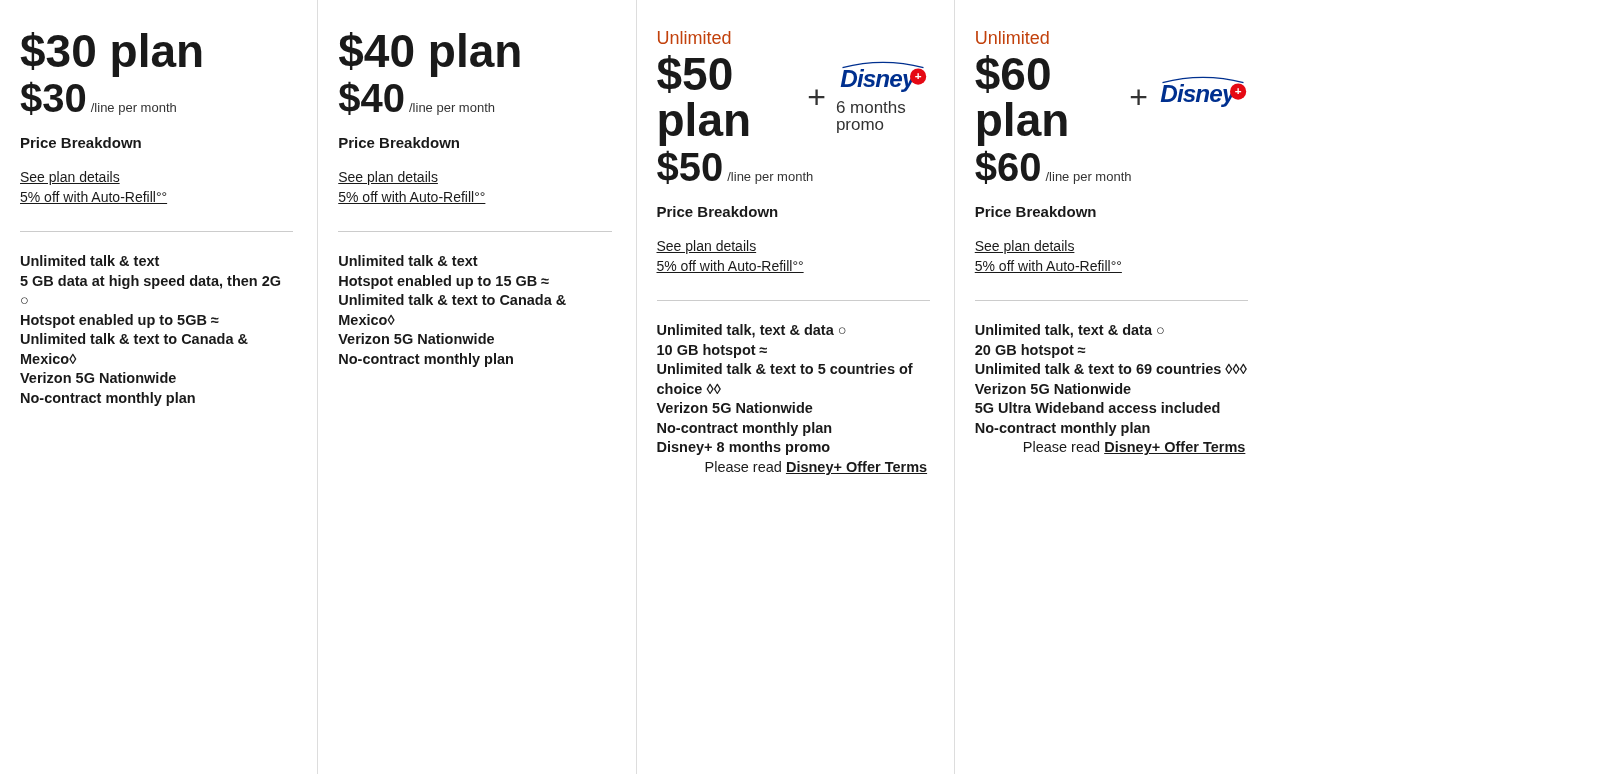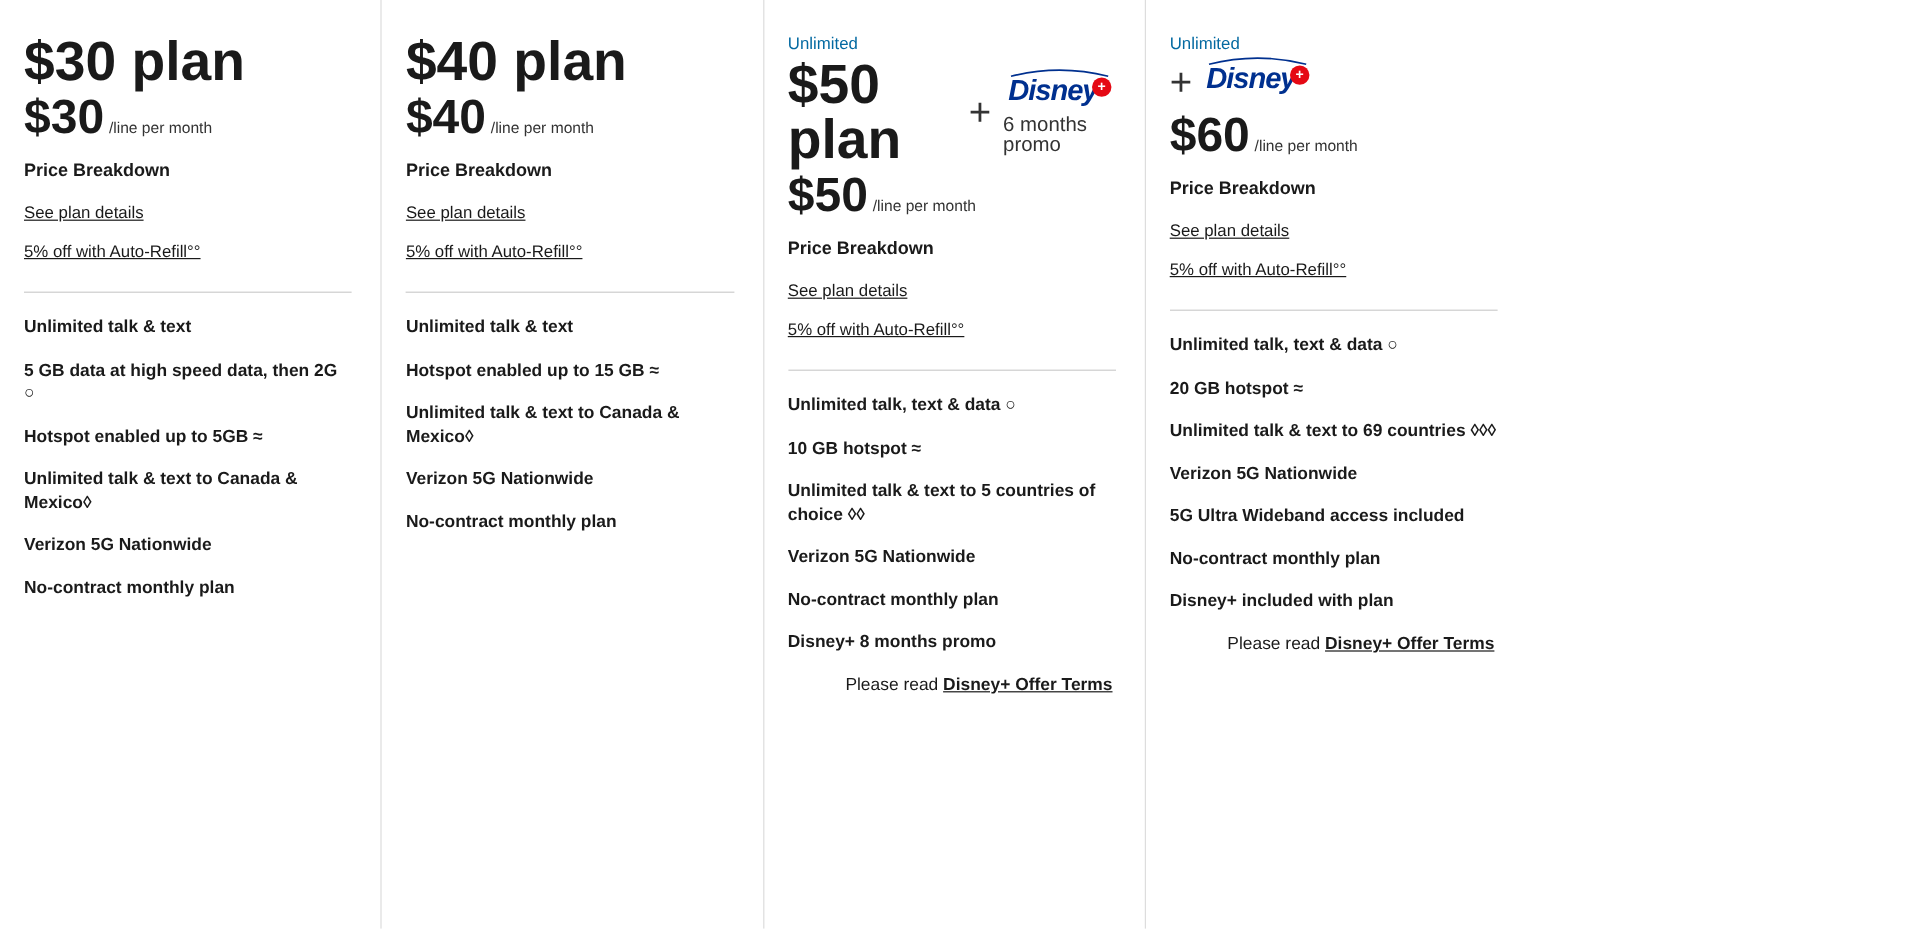--- a/index.html
+++ b/index.html
@@ -18,22 +18,22 @@
       flex: 1;
       padding: 28px 24px 28px 20px;
       border-right: 1px solid #ddd;
       display: flex;
       flex-direction: column;
     }
     .plan-col:last-child {
       border-right: none;
     }
     .plan-label-small {
-      font-size: 14px;
-      color: #0369a1;
+      font-size: 18px;
+      color: #c2410c;
       margin-bottom: 2px;
       text-align: right;
     }
     .plan-title {
       font-size: 46px;
       font-weight: 900;
       line-height: 1;
       margin-bottom: 4px;
       display: flex;
       align-items: center;
@@ -58,38 +58,37 @@
       font-size: 15px;
       font-weight: 700;
       color: #1a1a1a;
       cursor: pointer;
       margin-bottom: 18px;
       display: inline-block;
     }
     .plan-links {
       display: flex;
       flex-direction: column;
-      gap: 16px;
+      gap: 4px;
       margin-bottom: 16px;
     }
     .plan-link {
       font-size: 14px;
       text-decoration: underline;
       color: #1a1a1a;
       cursor: pointer;
     }
     .divider {
       border: none;
       border-top: 1px solid #ccc;
       margin: 10px 0 20px 0;
     }
     .features-list {
       display: flex;
       flex-direction: column;
-      gap: 16px;
     }
     .feature-item {
       font-size: 14.5px;
       font-weight: 700;
       color: #1a1a1a;
       line-height: 1.35;
     }
     .feature-item .offer-terms {
       font-weight: 400;
       margin-left: 48px;
@@ -225,20 +224,21 @@
       </div>
 
     </div>
   </div>
     <div class="plan-col">
 
       <div style="margin-bottom:2px;">
         <span class="plan-label-small">Unlimited</span>
       </div>
       <div class="plan-title">
+        <span>$60 plan</span>
         <span class="plus-sign">+</span>
 
     <span style="display:inline-flex;flex-direction:column;align-items:center;">
       <svg width="90" height="42" viewBox="0 0 200 80" xmlns="http://www.w3.org/2000/svg">
 
         <text x="5" y="52" font-family="Arial Black, sans-serif" font-size="54" font-weight="900" fill="#00308F" font-style="italic" letter-spacing="-2">Disney</text>
 
         <circle cx="178" cy="28" r="18" fill="#E50914"></circle>
         <text x="178" y="36" font-family="Arial" font-size="26" font-weight="900" fill="white" text-anchor="middle">+</text>
 
@@ -266,21 +266,20 @@
     <div class="feature-item">20 GB hotspot ≈</div>
 
     <div class="feature-item">Unlimited talk &amp; text to 69 countries ◊◊◊</div>
 
     <div class="feature-item">Verizon 5G Nationwide</div>
 
     <div class="feature-item">5G Ultra Wideband access included</div>
 
     <div class="feature-item">No-contract monthly plan</div>
 
-    <div class="feature-item">Disney+ included with plan</div>
 
       <div class="feature-item">
         <span class="offer-terms">Please read </span><span class="offer-terms-link">Disney+ Offer Terms</span>
       </div>
 
     </div>
   </div>
   </div>
 
 </body></html>

